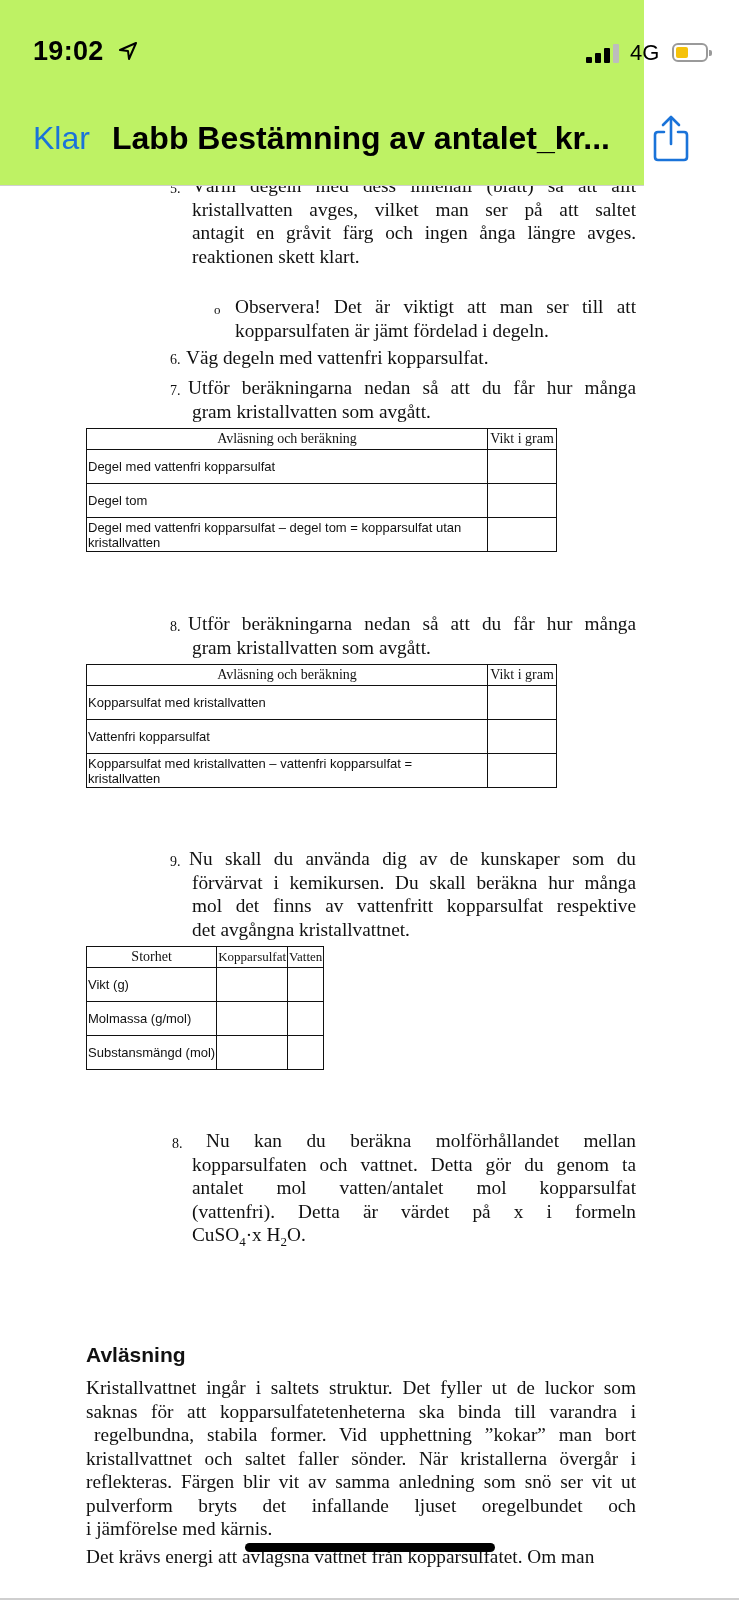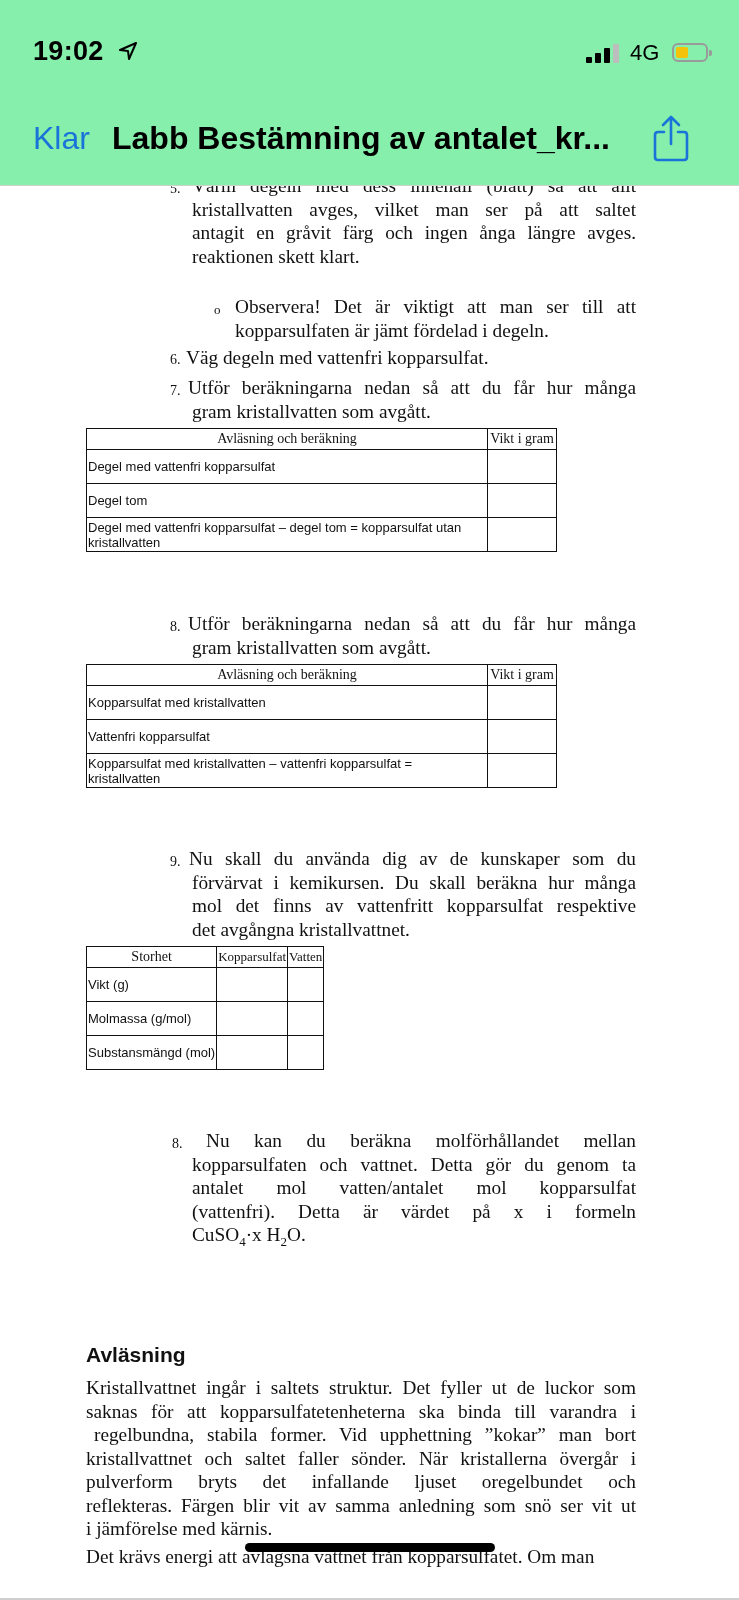--- a/index.html
+++ b/index.html
@@ -1,19 +1,19 @@
 <!DOCTYPE html>
 <html><head>
 <meta charset="utf-8">
 <style>
   html,body{margin:0;padding:0;}
   body{width:739px;height:1600px;position:relative;overflow:hidden;background:#ffffff;font-family:"Liberation Serif",serif;color:#111;}
   .abs{position:absolute;}
   
-  .topbar{position:absolute;left:0;top:0;width:739px;height:185px;background:#86efac;border-bottom:1px solid #d0d0d0;z-index:5;}
+  .topbar{position:absolute;left:0;top:0;width:644px;height:185px;background:#bef264;border-bottom:1px solid #d0d0d0;z-index:5;}
   .time{position:absolute;left:33px;top:36px;font-family:"Liberation Sans",sans-serif;font-size:27px;font-weight:600;color:#000;letter-spacing:0.3px;}
   .loc{position:absolute;left:117px;top:40px;width:22px;height:22px;}
   .signal{position:absolute;left:586px;top:44px;width:34px;height:20px;}
   .net{position:absolute;left:630px;top:40px;font-family:"Liberation Sans",sans-serif;font-size:22px;color:#000;}
   .battery{position:absolute;left:672px;top:43px;width:36px;height:19px;border:2px solid #9a9a9a;border-radius:6px;box-sizing:border-box;}
   .battery .lvl{position:absolute;left:2px;top:2px;width:12px;height:11px;background:#f5c20b;border-radius:2px;}
   .battery .nub{position:absolute;right:-6px;top:5px;width:3px;height:6px;background:#9a9a9a;border-radius:0 2px 2px 0;}
   .klar{position:absolute;left:33px;top:120px;font-family:"Liberation Sans",sans-serif;font-size:32px;color:#1a73d9;cursor:pointer;}
   .title{position:absolute;left:112px;top:120px;font-family:"Liberation Sans",sans-serif;font-size:32px;font-weight:600;color:#000;white-space:nowrap;}
   .share{position:absolute;left:651px;top:114px;width:40px;height:48px;cursor:pointer;}
@@ -172,22 +172,22 @@
       <span data-name="formula-part">CuSO</span><sub style="font-size:13px;" data-name="formula-subscript">4</sub><span data-name="formula-part">·x H</span><sub style="font-size:13px;" data-name="formula-subscript">2</sub><span data-name="formula-part">O.</span>
     </div>
   </div>
 
   <div class="heading" data-name="section-heading">Avläsning</div>
   <div class="para" style="left:86px;top:1376px;width:550px;" data-name="explanation-text">
     <div data-name="explanation-line" style="white-space: nowrap; display: block;"><span style="white-space: nowrap;">Kristallvattnet ingår i saltets struktur. Det fyller ut de luckor som</span></div>
     <div data-name="explanation-line" style="white-space: nowrap; display: block;"><span style="white-space: nowrap;">saknas för att kopparsulfatetenheterna ska binda till varandra i</span></div>
     <div data-name="explanation-line" style="white-space: nowrap; display: block;"><span style="white-space: nowrap; margin-left: 8px;">regelbundna, stabila former. Vid upphettning ”kokar” man bort</span></div>
     <div data-name="explanation-line" style="white-space: nowrap; display: block;"><span style="white-space: nowrap;">kristallvattnet och saltet faller sönder. När kristallerna övergår i</span></div>
+    <div data-name="explanation-line" style="white-space: nowrap; display: block;"><span style="white-space: nowrap;">reflekteras. Färgen blir vit av samma anledning som snö ser vit ut</span></div>
     <div data-name="explanation-line" style="white-space: nowrap; display: block;"><span style="white-space: nowrap;">pulverform bryts det infallande ljuset oregelbundet och</span></div>
-    <div data-name="explanation-line" style="white-space: nowrap; display: block;"><span style="white-space: nowrap;">reflekteras. Färgen blir vit av samma anledning som snö ser vit ut</span></div>
     <div data-name="explanation-line">i jämförelse med kärnis.</div>
   </div>
   <div class="para" style="left:86px;top:1545px;width:550px;" data-name="explanation-next-line">Det krävs energi att avlägsna vattnet från kopparsulfatet. Om man</div>
 </div>
 
 <div class="home" data-name="home-indicator"></div>
 <div class="bottomline" data-name="bottom-divider"></div>
 
 <style>
   

